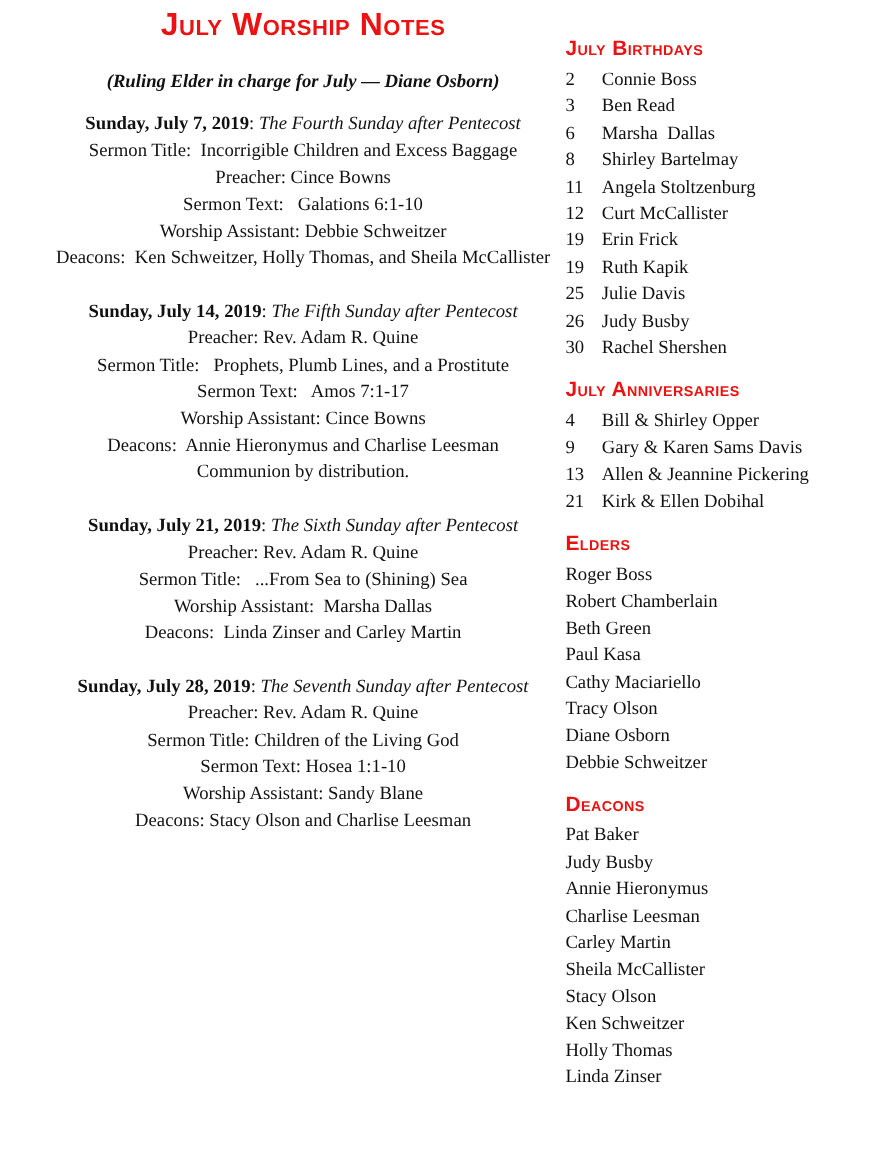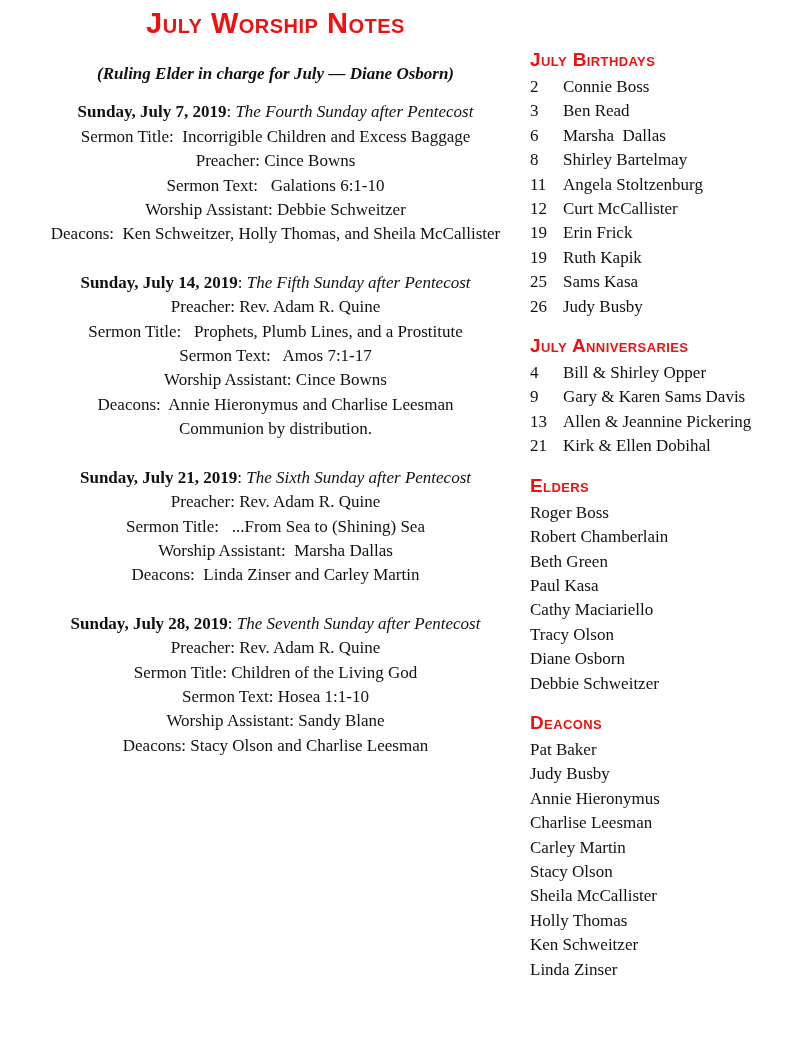--- a/index.html
+++ b/index.html
@@ -16,24 +16,23 @@
 
   .left-col {
     position: absolute;
     left: 18px;
     top: 8px;
     width: 515px;
     text-align: center;
   }
   .right-col {
     position: absolute;
-    left: 530px;
+    left: 514px;
     top: 34px;
     width: 244px;
-    margin-top: 15px;
   }
 
   .page-title {
     font-family: "Liberation Sans", sans-serif;
     font-variant: small-caps;
     font-weight: bold;
     font-size: 29px;
     line-height: 30px;
     letter-spacing: 0.5px;
     color: var(--heading-red);
@@ -202,28 +201,32 @@
           <span class="name">Erin Frick</span>
         </div>
 
         <div class="dated-row">
           <span class="day">19</span>
           <span class="name">Ruth Kapik</span>
         </div>
 
         <div class="dated-row">
           <span class="day">25</span>
-          <span class="name">Sams Kasa</span>
+          <span class="name">Julie Davis</span>
         </div>
 
         <div class="dated-row">
           <span class="day">26</span>
           <span class="name">Judy Busby</span>
         </div>
 
+        <div class="dated-row">
+          <span class="day">30</span>
+          <span class="name">Rachel Shershen</span>
+        </div>
       </div>
   </section>
 
   <section class="sidebar-section">
     <h2 class="section-heading">July Anniversaries</h2>
     <div class="sidebar-list">
 
         <div class="dated-row">
           <span class="day">4</span>
           <span class="name">Bill &amp; Shirley Opper</span>
@@ -276,26 +279,26 @@
         <p class="name-line">Pat Baker</p>
 
         <p class="name-line">Judy Busby</p>
 
         <p class="name-line">Annie Hieronymus</p>
 
         <p class="name-line">Charlise Leesman</p>
 
         <p class="name-line">Carley Martin</p>
 
+        <p class="name-line">Sheila McCallister</p>
+
         <p class="name-line">Stacy Olson</p>
 
-        <p class="name-line">Sheila McCallister</p>
-
+
+        <p class="name-line">Ken Schweitzer</p>
 
         <p class="name-line">Holly Thomas</p>
 
-        <p class="name-line">Ken Schweitzer</p>
-
         <p class="name-line">Linda Zinser</p>
       </div>
   </section>
 
 </div>
 
 </body></html>

